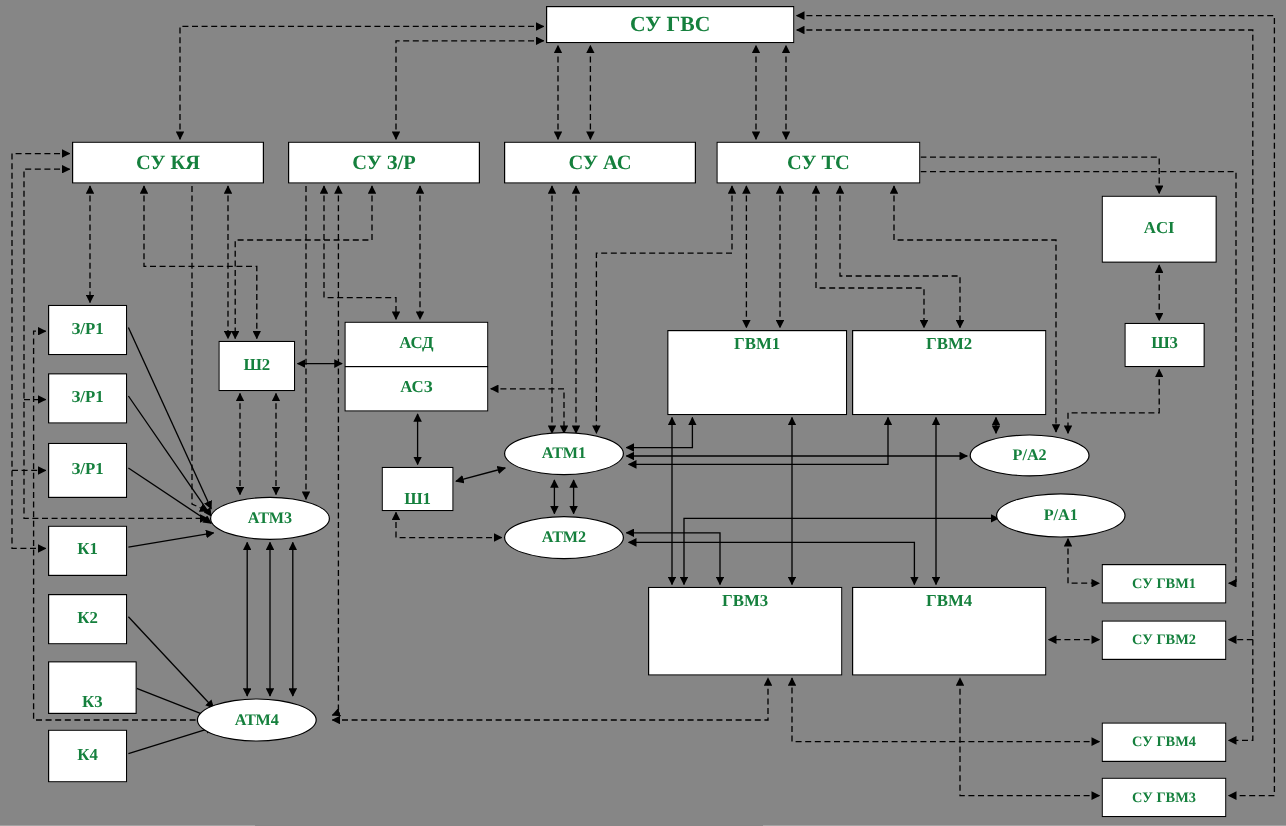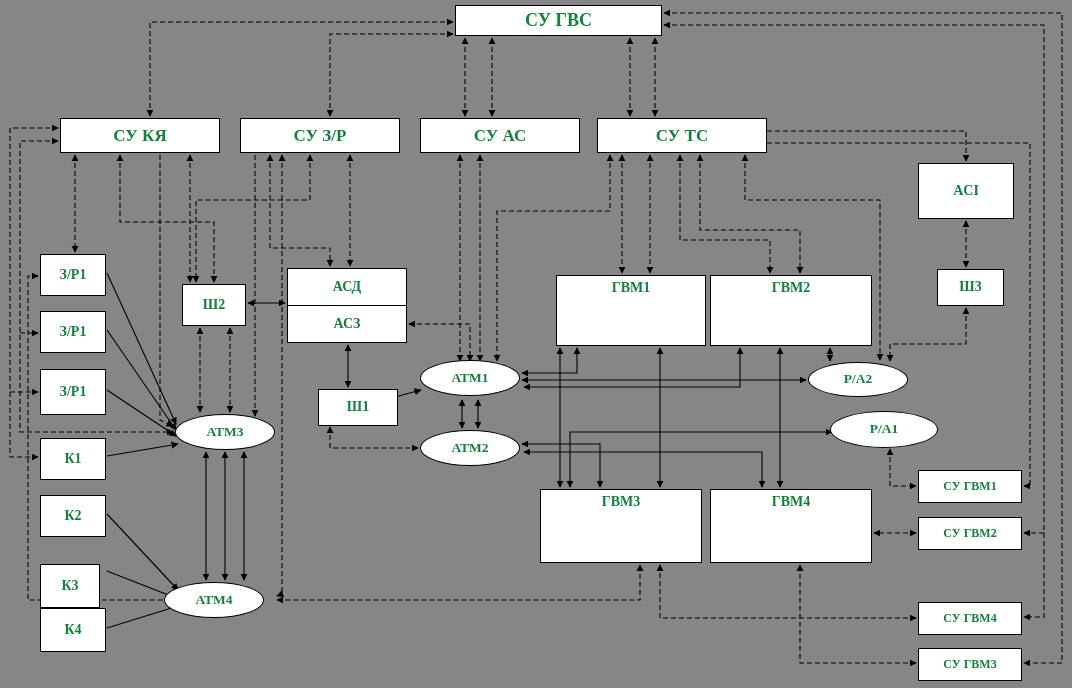--- a/index.html
+++ b/index.html
@@ -144,36 +144,36 @@
       </div>
       <div class="node rect sm" style="left: 40px; top: 369px; width: 66px; height: 46px;">
         <span>З/Р1</span>
       </div>
       <div class="node rect sm" style="left: 40px; top: 438px; width: 66px; height: 42px;">
         <span>К1</span>
       </div>
       <div class="node rect sm" style="left: 40px; top: 495px; width: 66px; height: 42px;">
         <span>К2</span>
       </div>
-      <div class="node rect sm" style="left: 40px; top: 564px; width: 60px; height: 44px;">
+      <div class="node rect sm" style="left: 40px; top: 551px; width: 74px; height: 44px; align-items: flex-end;">
         <span>К3</span>
       </div>
       <div class="node rect sm" style="left: 40px; top: 608px; width: 66px; height: 44px;">
         <span>К4</span>
       </div>
       <div class="node rect sm" style="left: 182px; top: 284px; width: 64px; height: 42px;">
         <span>Ш2</span>
       </div>
       <div class="node rect sm italic" style="left: 287px; top: 268px; width: 120px; height: 38px;">
         <span>АСД</span>
       </div>
       <div class="node rect sm italic" style="left: 287px; top: 305px; width: 120px; height: 38px;">
         <span>АСЗ</span>
       </div>
-      <div class="node rect sm" style="left: 318px; top: 389px; width: 80px; height: 37px;">
+      <div class="node rect sm" style="left: 318px; top: 389px; width: 60px; height: 37px; align-items: flex-end;">
         <span>Ш1</span>
       </div>
       <div class="node rect tall" style="left: 540px; top: 275px; width: 150px; height: 71px; margin-left: 16px;">
         <span>ГВМ1</span>
       </div>
       <div class="node rect tall" style="left: 710px; top: 275px; width: 162px; height: 71px; justify-content: center;">
         <span>ГВМ2</span>
       </div>
       <div class="node rect tall" style="left: 540px; top: 489px; width: 162px; height: 74px; justify-content: center;">
         <span>ГВМ3</span>

